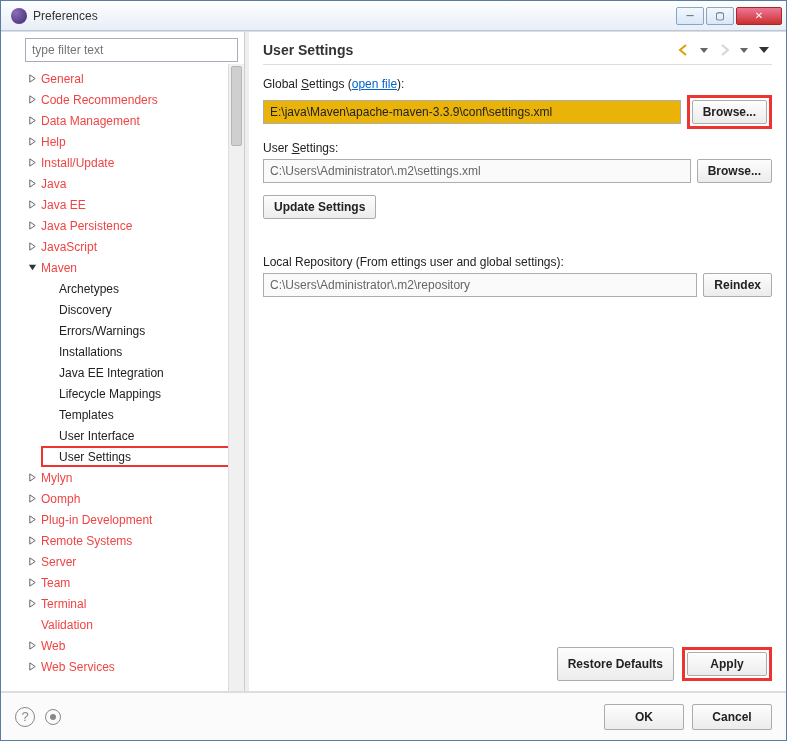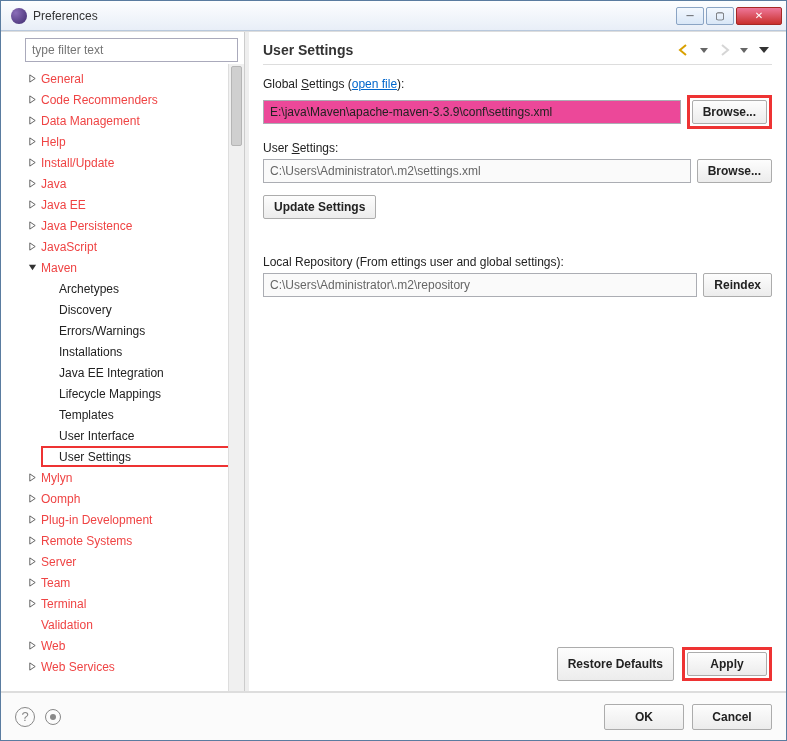--- a/index.html
+++ b/index.html
@@ -30,21 +30,21 @@
   .right-pane { flex:1; display:flex; flex-direction:column; padding:10px 14px 10px 14px; min-width:0;}
   .right-header { display:flex; align-items:center; border-bottom:1px solid #ddd; padding-bottom:6px; margin-bottom:12px;}
   .right-title { font-size:14px; font-weight:bold; color:#333; flex:1;}
   .header-nav { display:flex; align-items:center; gap:4px;}
   .nav-arrow { width:16px; height:16px; display:inline-flex; align-items:center; justify-content:center;}
   .grp { display:flex; flex-direction:column; margin-bottom:12px;}
   .lbl { margin-bottom:4px; color:#222;}
   .lbl .underline { text-decoration:underline;}
   .open-link { color:#0066cc; text-decoration:underline; cursor:pointer;}
   .row2 { display:flex; align-items:center; gap:6px;}
-  .txt { flex:1; padding:4px 6px; border:1px solid #abadb3; background:#ec4899; color:#222;}
+  .txt { flex:1; padding:4px 6px; border:1px solid #abadb3; background:#eab308; color:#222;}
   .txt.readonly { background:#fafafa; color:#666;}
   .btn { padding:4px 10px; border:1px solid #acacac; background:linear-gradient(#fdfdfd,#ececec); border-radius:2px; cursor:default; color:#222; min-width:60px; text-align:center;font-weight:bold;}
   .right-content { flex:1; position:relative; }
   .bottom-actions { display:flex; justify-content:flex-end; gap:8px; margin-top:12px;}
   .dlg-footer { height:48px; display:flex; align-items:center; padding:0 14px; border-top:1px solid #ddd; background:#fbfbfb;}
   .dlg-footer .left-icons { display:flex; gap:10px; align-items:center;}
   .help-circle { width:20px; height:20px; border:1.5px solid #888; border-radius:50%; display:flex; align-items:center; justify-content:center; color:#888; font-size:13px;}
   .dot-circle { width:16px; height:16px; border:1.5px solid #888; border-radius:50%; display:flex; align-items:center; justify-content:center;}
   .dot-circle::after{content:""; width:6px; height:6px; background:#888; border-radius:50%;}
   .dlg-footer .spacer { flex:1;}

